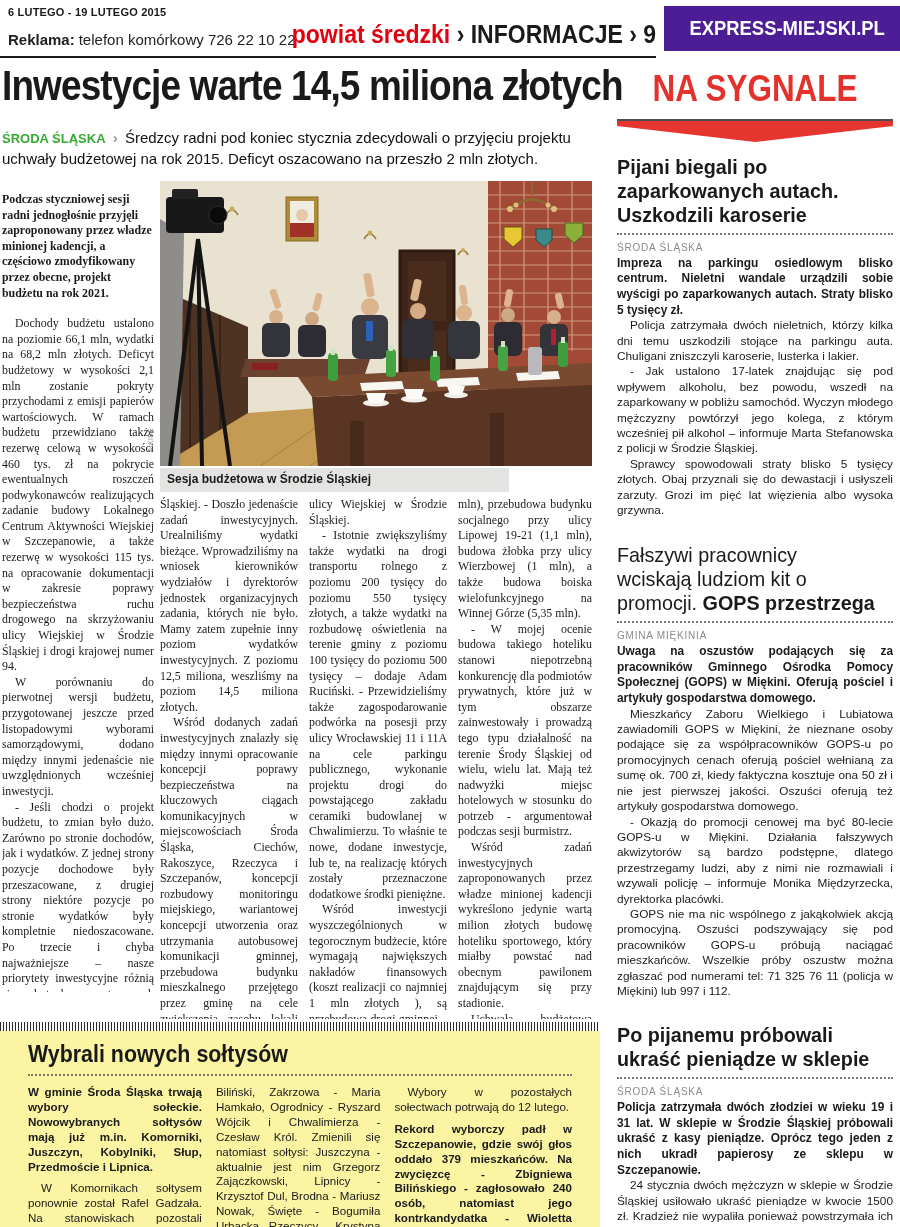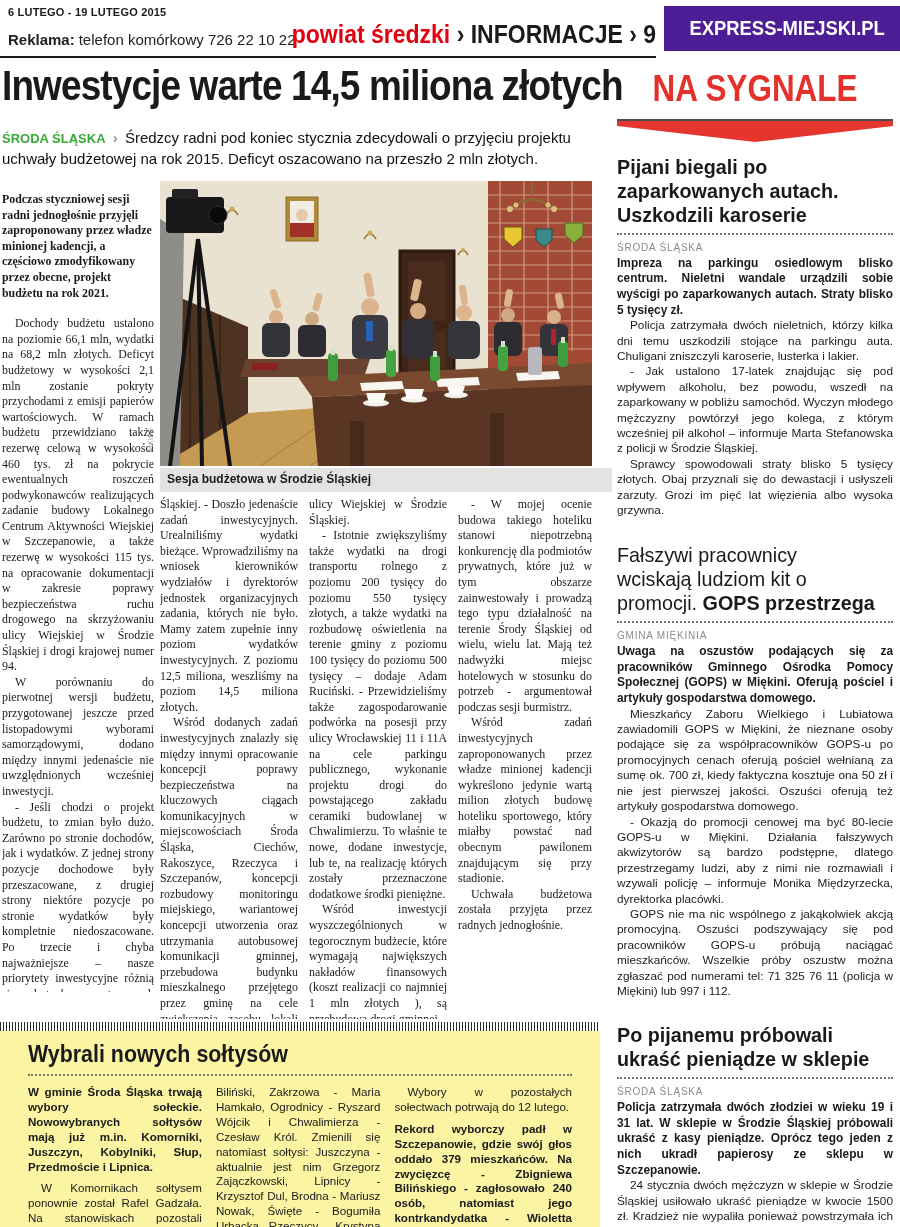--- a/index.html
+++ b/index.html
@@ -33,21 +33,21 @@
   .lead-main { font-weight:700; font-size:12.4px; line-height:16.4px; margin-bottom:15px; text-align:left; }
   .col1 { left:2px; top:192px; width:152px; height:800px; }
   .col2 { left:160px; top:497px; width:138px; height:522px; }
   .col3 { left:309px; top:497px; width:138px; height:522px; }
   .col4 { left:458px; top:497px; width:134px; height:522px; }
 
   
   .photo { position:absolute; left:160px; top:181px; width:432px; height:285px; overflow:hidden; background:#e9e2d0; }
   .photo-credit { position:absolute; left:147px; top:428px; font-size:6.5px; color:#8a8a8a;
                   writing-mode:vertical-rl; transform:rotate(180deg); letter-spacing:.5px; }
-  .caption { position:absolute; left:160px; top:468px; width:452px; height:24px; background:#e3e3e1;
+  .caption { position:absolute; left:160px; top:468px; width:349px; height:24px; background:#e3e3e1;
              font-size:12px; font-weight:700; padding:4px 7px; }
 
   
   .comb { position:absolute; left:0; top:1022px; width:600px; height:9px;
           background:repeating-linear-gradient(to right,#2a2a2a 0 1px,transparent 1px 3px); }
   .ybox { position:absolute; left:0; top:1031px; width:600px; height:196px; background:#fbf4a3; padding:10px 28px 8px; }
   .ybox-title { font-size:23px; font-weight:700; transform:scaleX(.93); transform-origin:0 50%; white-space:nowrap; }
   .dotrule { border-bottom:2px dotted #777; height:2px; margin:6px 0 0; }
   .ybox-cols { display:flex; gap:14px; margin-top:9px; }
   .ybox-col { text-align:justify; font-size:11.6px; line-height:14.9px; }
@@ -258,20 +258,21 @@
   <div class="col col2 serif">
     <p>Śląskiej. - Doszło jedenaście zadań inwestycyjnych. Urealniliśmy wydatki bieżące. Wprowadziliśmy na wniosek kierowników wydziałów i dyrektorów jednostek organizacyjnych zadania, których nie było. Mamy zatem zupełnie inny poziom wydatków inwestycyjnych. Z poziomu 12,5 miliona, weszliśmy na poziom 14,5 miliona złotych.</p>
     <p class="ind">Wśród dodanych zadań inwestycyjnych znalazły się między innymi opracowanie koncepcji poprawy bezpieczeństwa na kluczowych ciągach komunikacyjnych w miejscowościach Środa Śląska, Ciechów, Rakoszyce, Rzeczyca i Szczepanów, koncepcji rozbudowy monitoringu miejskiego, wariantowej koncepcji utworzenia oraz utrzymania autobusowej komunikacji gminnej, przebudowa budynku mieszkalnego przejętego przez gminę na cele zwiększenia zasobu lokali socjalnych przy ulicy Wrocławskiej 5, wykonanie projektu osiedla budynków socjalnych przy</p>
   </div>
   <div class="col col3 serif">
     <p>ulicy Wiejskiej w Środzie Śląskiej.</p>
     <p class="ind">- Istotnie zwiększyliśmy także wydatki na drogi transportu rolnego z poziomu 200 tysięcy do poziomu 550 tysięcy złotych, a także wydatki na rozbudowę oświetlenia na terenie gminy z poziomu 100 tysięcy do poziomu 500 tysięcy – dodaje Adam Ruciński. - Przewidzieliśmy także zagospodarowanie podwórka na posesji przy ulicy Wrocławskiej 11 i 11A na cele parkingu publicznego, wykonanie projektu drogi do powstającego zakładu ceramiki budowlanej w Chwalimierzu. To właśnie te nowe, dodane inwestycje, lub te, na realizację których zostały przeznaczone dodatkowe środki pieniężne.</p>
     <p class="ind">Wśród inwestycji wyszczególnionych w tegorocznym budżecie, które wymagają największych nakładów finansowych (koszt realizacji co najmniej 1 mln złotych ), są przebudowa drogi gminnej – ulica Kolejowa, ulica Żytnia w Środzie Śląskiej (2,3</p>
   </div>
   <div class="col col4 serif">
+    <p>mln), przebudowa budynku socjalnego przy ulicy Lipowej 19-21 (1,1 mln), budowa żłobka przy ulicy Wierzbowej (1 mln), a także budowa boiska wielofunkcyjnego na Winnej Górze (5,35 mln).</p>
     <p class="ind">- W mojej ocenie budowa takiego hoteliku stanowi niepotrzebną konkurencję dla podmiotów prywatnych, które już w tym obszarze zainwestowały i prowadzą tego typu działalność na terenie Środy Śląskiej od wielu, wielu lat. Mają też nadwyżki miejsc hotelowych w stosunku do potrzeb - argumentował podczas sesji burmistrz.</p>
     <p class="ind">Wśród zadań inwestycyjnych zaproponowanych przez władze minionej kadencji wykreślono jedynie wartą milion złotych budowę hoteliku sportowego, który miałby powstać nad obecnym pawilonem znajdującym się przy stadionie.</p>
     <p class="ind">Uchwała budżetowa została przyjęta przez radnych jednogłośnie.</p>
 
   </div>
 
   <div class="comb"></div>
   <div class="ybox">
     <div class="ybox-title">Wybrali nowych sołtysów</div>
     <div class="dotrule"></div>

